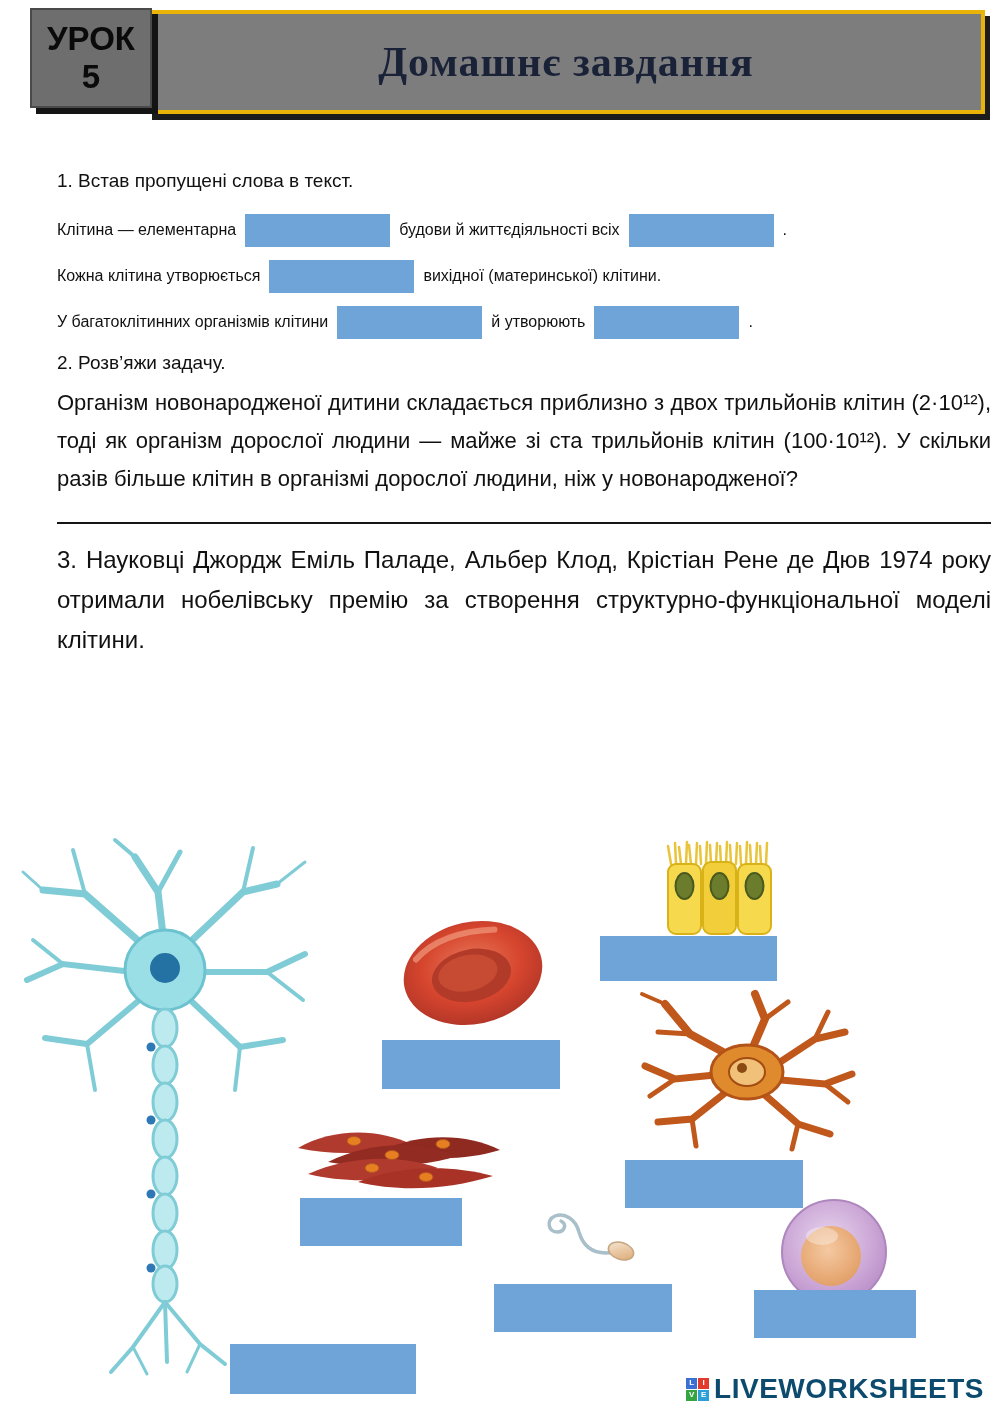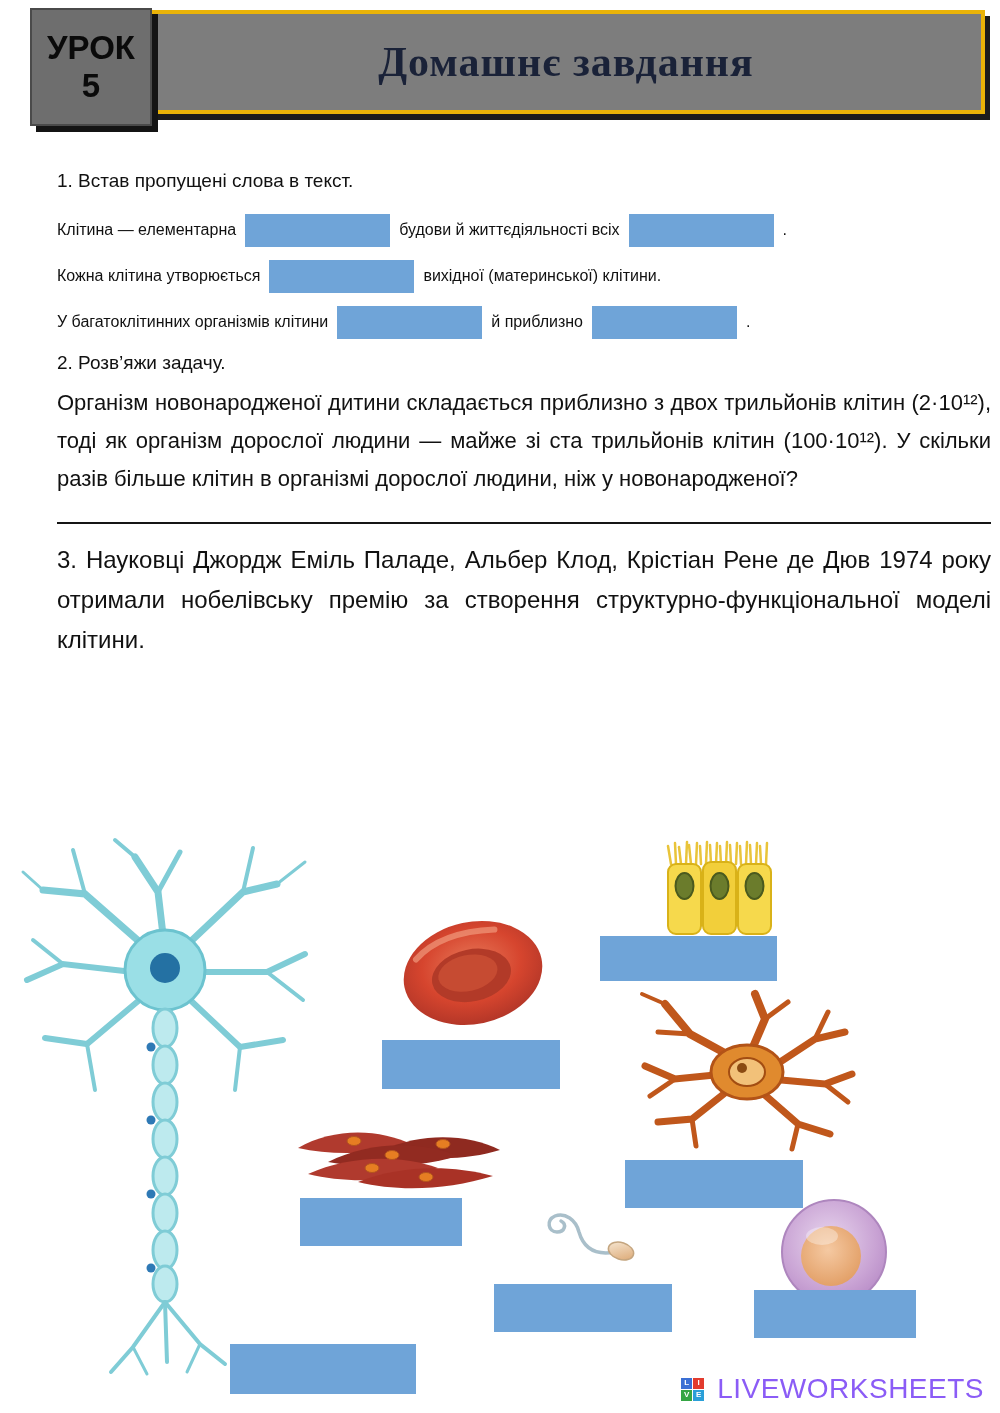--- a/index.html
+++ b/index.html
@@ -14,21 +14,21 @@
     position:absolute; left:147px; top:10px; width:838px; height:104px;
     background:#7d7d7d; border:4px solid #eab308;
     box-shadow:5px 6px 0 #1c1c1c;
     display:flex; align-items:center; justify-content:center; z-index:1;
   }
   .banner-title {
     font-family:"Liberation Serif", serif; font-weight:bold;
     font-size:42px; color:#1a2238; letter-spacing:1px;
   }
   .lesson-box {
-    position:absolute; left:30px; top:8px; width:122px; height:118px;
+    position:absolute; left:30px; top:8px; width:122px; height:100px;
     background:#6e6e6e; border:2px solid #4a4a4a; box-shadow:6px 6px 0 #141414;
     display:flex; flex-direction:column; align-items:center; justify-content:center;
     z-index:2;
   }
   .lesson-box span { font-size:33px; font-weight:bold; color:#0a0a0a; line-height:1.15; }
   
   .content { position:absolute; left:33px; top:170px; width:934px;margin-left:24px; }
   .t-heading { font-size:19px; margin-bottom:16px; }
   .fill-line { font-size:16px; line-height:44px; margin-bottom:2px; white-space:normal; }
   .blank {
@@ -49,21 +49,21 @@
     position:absolute; right:16px; bottom:8px; display:flex; align-items:center;
     gap:5px; z-index:5; cursor:pointer;
   }
   .logo-grid { display:grid; grid-template-columns:11px 11px; grid-template-rows:11px 11px; gap:1px; }
   .logo-sq {
     display:flex; align-items:center; justify-content:center;
     color:#fff; font-size:8px; font-weight:bold; line-height:1;
   }
   .sq-l { background:#3b6fd4; } .sq-i { background:#e23b2e; }
   .sq-v { background:#35a544; } .sq-e { background:#2a9fd8; }
-  .logo-word { font-size:28px; font-weight:normal; color:#8b5cf6; letter-spacing:0.5px;margin-left:8px; }
+  .logo-word { font-size:28px; font-weight:bold; color:#0c4a6e; letter-spacing:0.5px; }
 </style>
 </head>
 <body>
 
 <div class="page">
 
   <div class="banner">
     <div class="banner-title">Домашнє завдання</div>
   </div>
   <div class="lesson-box">
@@ -75,21 +75,21 @@
 
     <div class="t-heading">1. Встав пропущені слова в текст.</div>
 
     <div class="fill-line">
       <span>Клітина — елементарна</span><span class="blank"></span><span>будови й життєдіяльності всіх</span><span class="blank"></span><span>.</span>
     </div>
     <div class="fill-line">
       <span>Кожна клітина утворюється</span><span class="blank"></span><span>вихідної (материнської) клітини.</span>
     </div>
     <div class="fill-line">
-      <span>У багатоклітинних організмів клітини</span><span class="blank"></span><span>й приблизно</span><span class="blank"></span><span>.</span>
+      <span>У багатоклітинних організмів клітини</span><span class="blank"></span><span>й утворюють</span><span class="blank"></span><span>.</span>
     </div>
 
     <div class="t2-heading">2. Розв’яжи задачу.</div>
     <div class="problem-text">Організм новонародженої дитини складається приблизно з двох трильйонів клітин (2·10¹²), тоді як організм дорослої людини — майже зі ста трильйонів клітин (100·10¹²). У скільки разів більше клітин в організмі дорослої людини, ніж у новонародженої?</div>
     <div class="answer-line"></div>
 
     <div class="task3-text">3. Науковці Джордж Еміль Паладе, Альбер Клод, Крістіан Рене де Дюв 1974 року отримали нобелівську премію за створення структурно-функціональної моделі клітини.</div>
   </div>
 
   <div class="figures">

